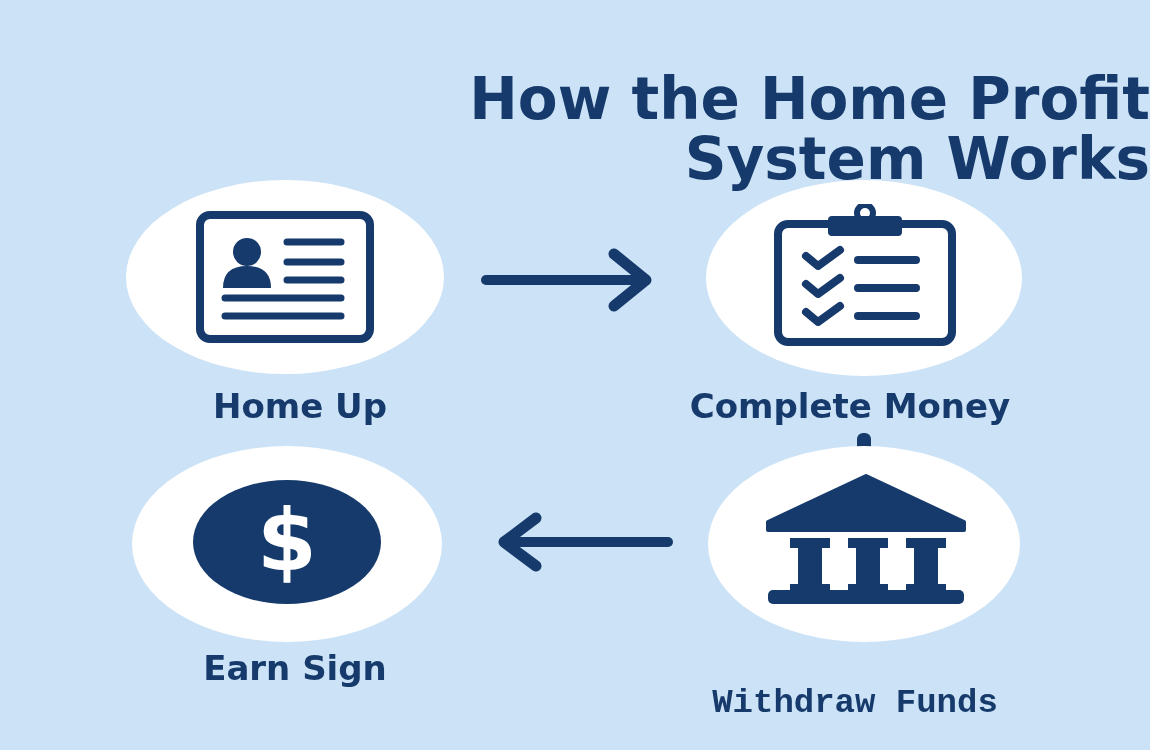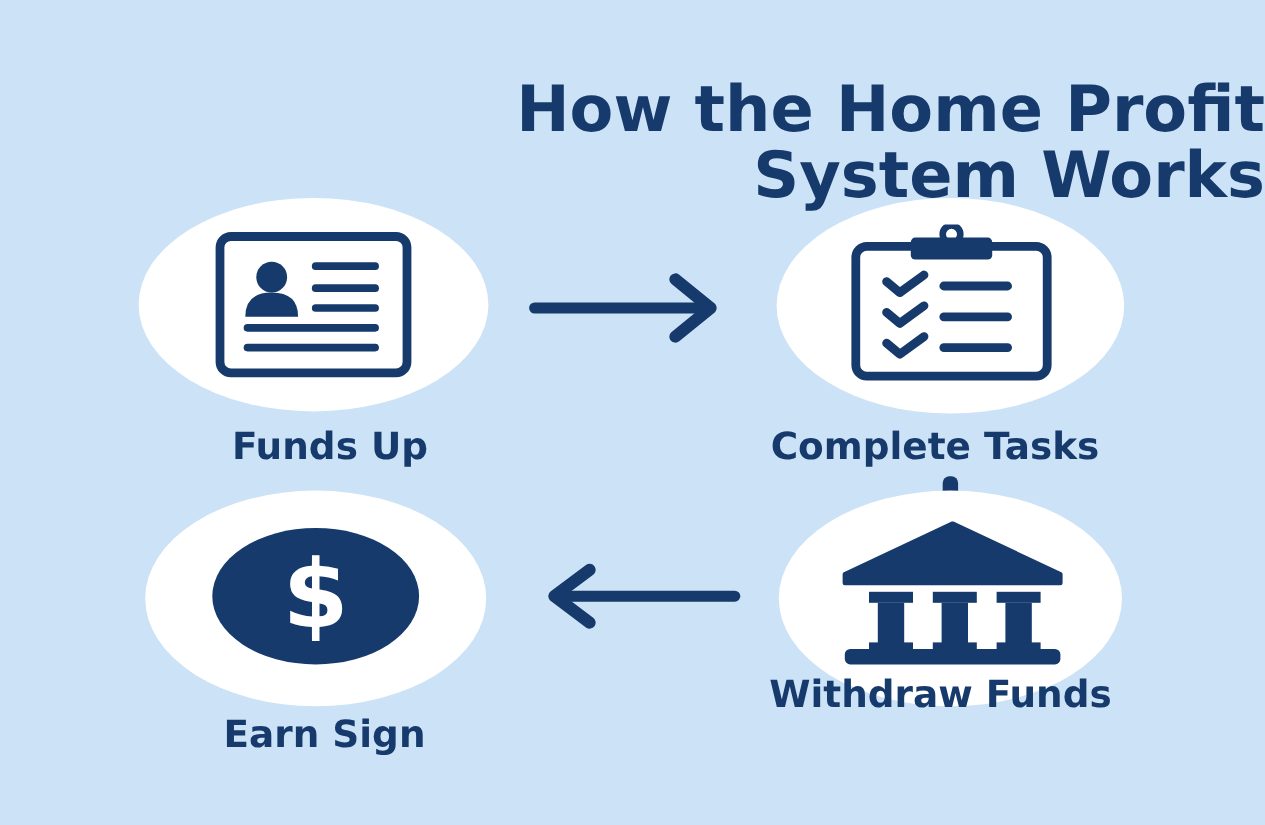--- a/index.html
+++ b/index.html
@@ -68,21 +68,21 @@
       <rect x="5" y="5" width="170" height="124" rx="10" ry="10" fill="none" stroke="#163a6b" stroke-width="8"></rect>
       <circle cx="52" cy="42" r="14" fill="#163a6b"></circle>
       <path d="M28 78 Q28 56 52 56 Q76 56 76 78 Z" fill="#163a6b"></path>
       <line x1="92" y1="32" x2="146" y2="32" stroke="#163a6b" stroke-width="7" stroke-linecap="round"></line>
       <line x1="92" y1="52" x2="146" y2="52" stroke="#163a6b" stroke-width="7" stroke-linecap="round"></line>
       <line x1="92" y1="70" x2="146" y2="70" stroke="#163a6b" stroke-width="7" stroke-linecap="round"></line>
       <line x1="30" y1="88" x2="146" y2="88" stroke="#163a6b" stroke-width="7" stroke-linecap="round"></line>
       <line x1="30" y1="106" x2="146" y2="106" stroke="#163a6b" stroke-width="7" stroke-linecap="round"></line>
     </svg>
   </div>
-  <div class="label" style="left:150px;top:386px;width:300px;">Funds Up</div>
+  <div class="label" style="left:150px;top:386px;width:300px;">Home Up</div>
 </div>
 
 <div class="arrow" style="left:478px;top:248px;">
   <svg width="180" height="64" viewBox="0 0 180 64">
     <line x1="8" y1="32" x2="168" y2="32" stroke="#163a6b" stroke-width="10" stroke-linecap="round"></line>
     <polyline points="136,6 168,32 136,58" fill="none" stroke="#163a6b" stroke-width="11" stroke-linecap="round" stroke-linejoin="round"></polyline>
   </svg>
 </div>
 
 <div class="step" style="left:0;top:0;">
@@ -93,21 +93,21 @@
       <rect x="58" y="12" width="74" height="20" rx="4" ry="4" fill="#163a6b"></rect>
       <circle cx="95" cy="9" r="8" fill="none" stroke="#163a6b" stroke-width="6"></circle>
       <polyline points="36,52 48,62 70,46" fill="none" stroke="#163a6b" stroke-width="8" stroke-linecap="round" stroke-linejoin="round"></polyline>
       <polyline points="36,80 48,90 70,74" fill="none" stroke="#163a6b" stroke-width="8" stroke-linecap="round" stroke-linejoin="round"></polyline>
       <polyline points="36,108 48,118 70,102" fill="none" stroke="#163a6b" stroke-width="8" stroke-linecap="round" stroke-linejoin="round"></polyline>
       <line x1="88" y1="56" x2="146" y2="56" stroke="#163a6b" stroke-width="8" stroke-linecap="round"></line>
       <line x1="88" y1="84" x2="146" y2="84" stroke="#163a6b" stroke-width="8" stroke-linecap="round"></line>
       <line x1="88" y1="112" x2="146" y2="112" stroke="#163a6b" stroke-width="8" stroke-linecap="round"></line>
     </svg>
   </div>
-  <div class="label" style="left:640px;top:386px;width:420px;">Complete Tasks</div>
+  <div class="label" style="left:640px;top:386px;width:420px;">Complete Money</div>
 </div>
 
 <div style="position:absolute;left:857px;top:433px;width:14px;height:14px;background:#163a6b;border-radius:6px 6px 0 0;"></div>
 
 <div class="step" style="left:0;top:0;">
   <div class="bubble" style="left:708px;top:446px;width:312px;height:196px;"></div>
   <div class="icon" style="left:764px;top:472px;">
     <svg width="204" height="136" viewBox="0 0 204 136">
       <polygon points="102,4 200,50 200,58 4,58 4,50" fill="#163a6b" stroke="#163a6b" stroke-width="4" stroke-linejoin="round"></polygon>
 
@@ -118,21 +118,21 @@
         <rect x="84" y="66" width="40" height="10"></rect>
         <rect x="92" y="76" width="24" height="44"></rect>
         <rect x="84" y="112" width="40" height="10"></rect>
         <rect x="142" y="66" width="40" height="10"></rect>
         <rect x="150" y="76" width="24" height="44"></rect>
         <rect x="142" y="112" width="40" height="10"></rect>
       </g>
       <rect x="4" y="118" width="196" height="14" rx="5" ry="5" fill="#163a6b"></rect>
     </svg>
   </div>
-  <div class="label" style="left:640px;top:612px;width:430px;">Withdraw Funds</div>
+  <div class="label" style="left:640px;top:684px;width:430px;font-family:Liberation Mono, monospace;">Withdraw Funds</div>
 </div>
 
 <div class="arrow" style="left:492px;top:512px;">
   <svg width="184" height="64" viewBox="0 0 184 64">
     <line x1="12" y1="30" x2="176" y2="30" stroke="#163a6b" stroke-width="10" stroke-linecap="round"></line>
     <polyline points="44,6 12,30 44,54" fill="none" stroke="#163a6b" stroke-width="11" stroke-linecap="round" stroke-linejoin="round"></polyline>
   </svg>
 </div>
 
 <div class="step" style="left:0;top:0;">

